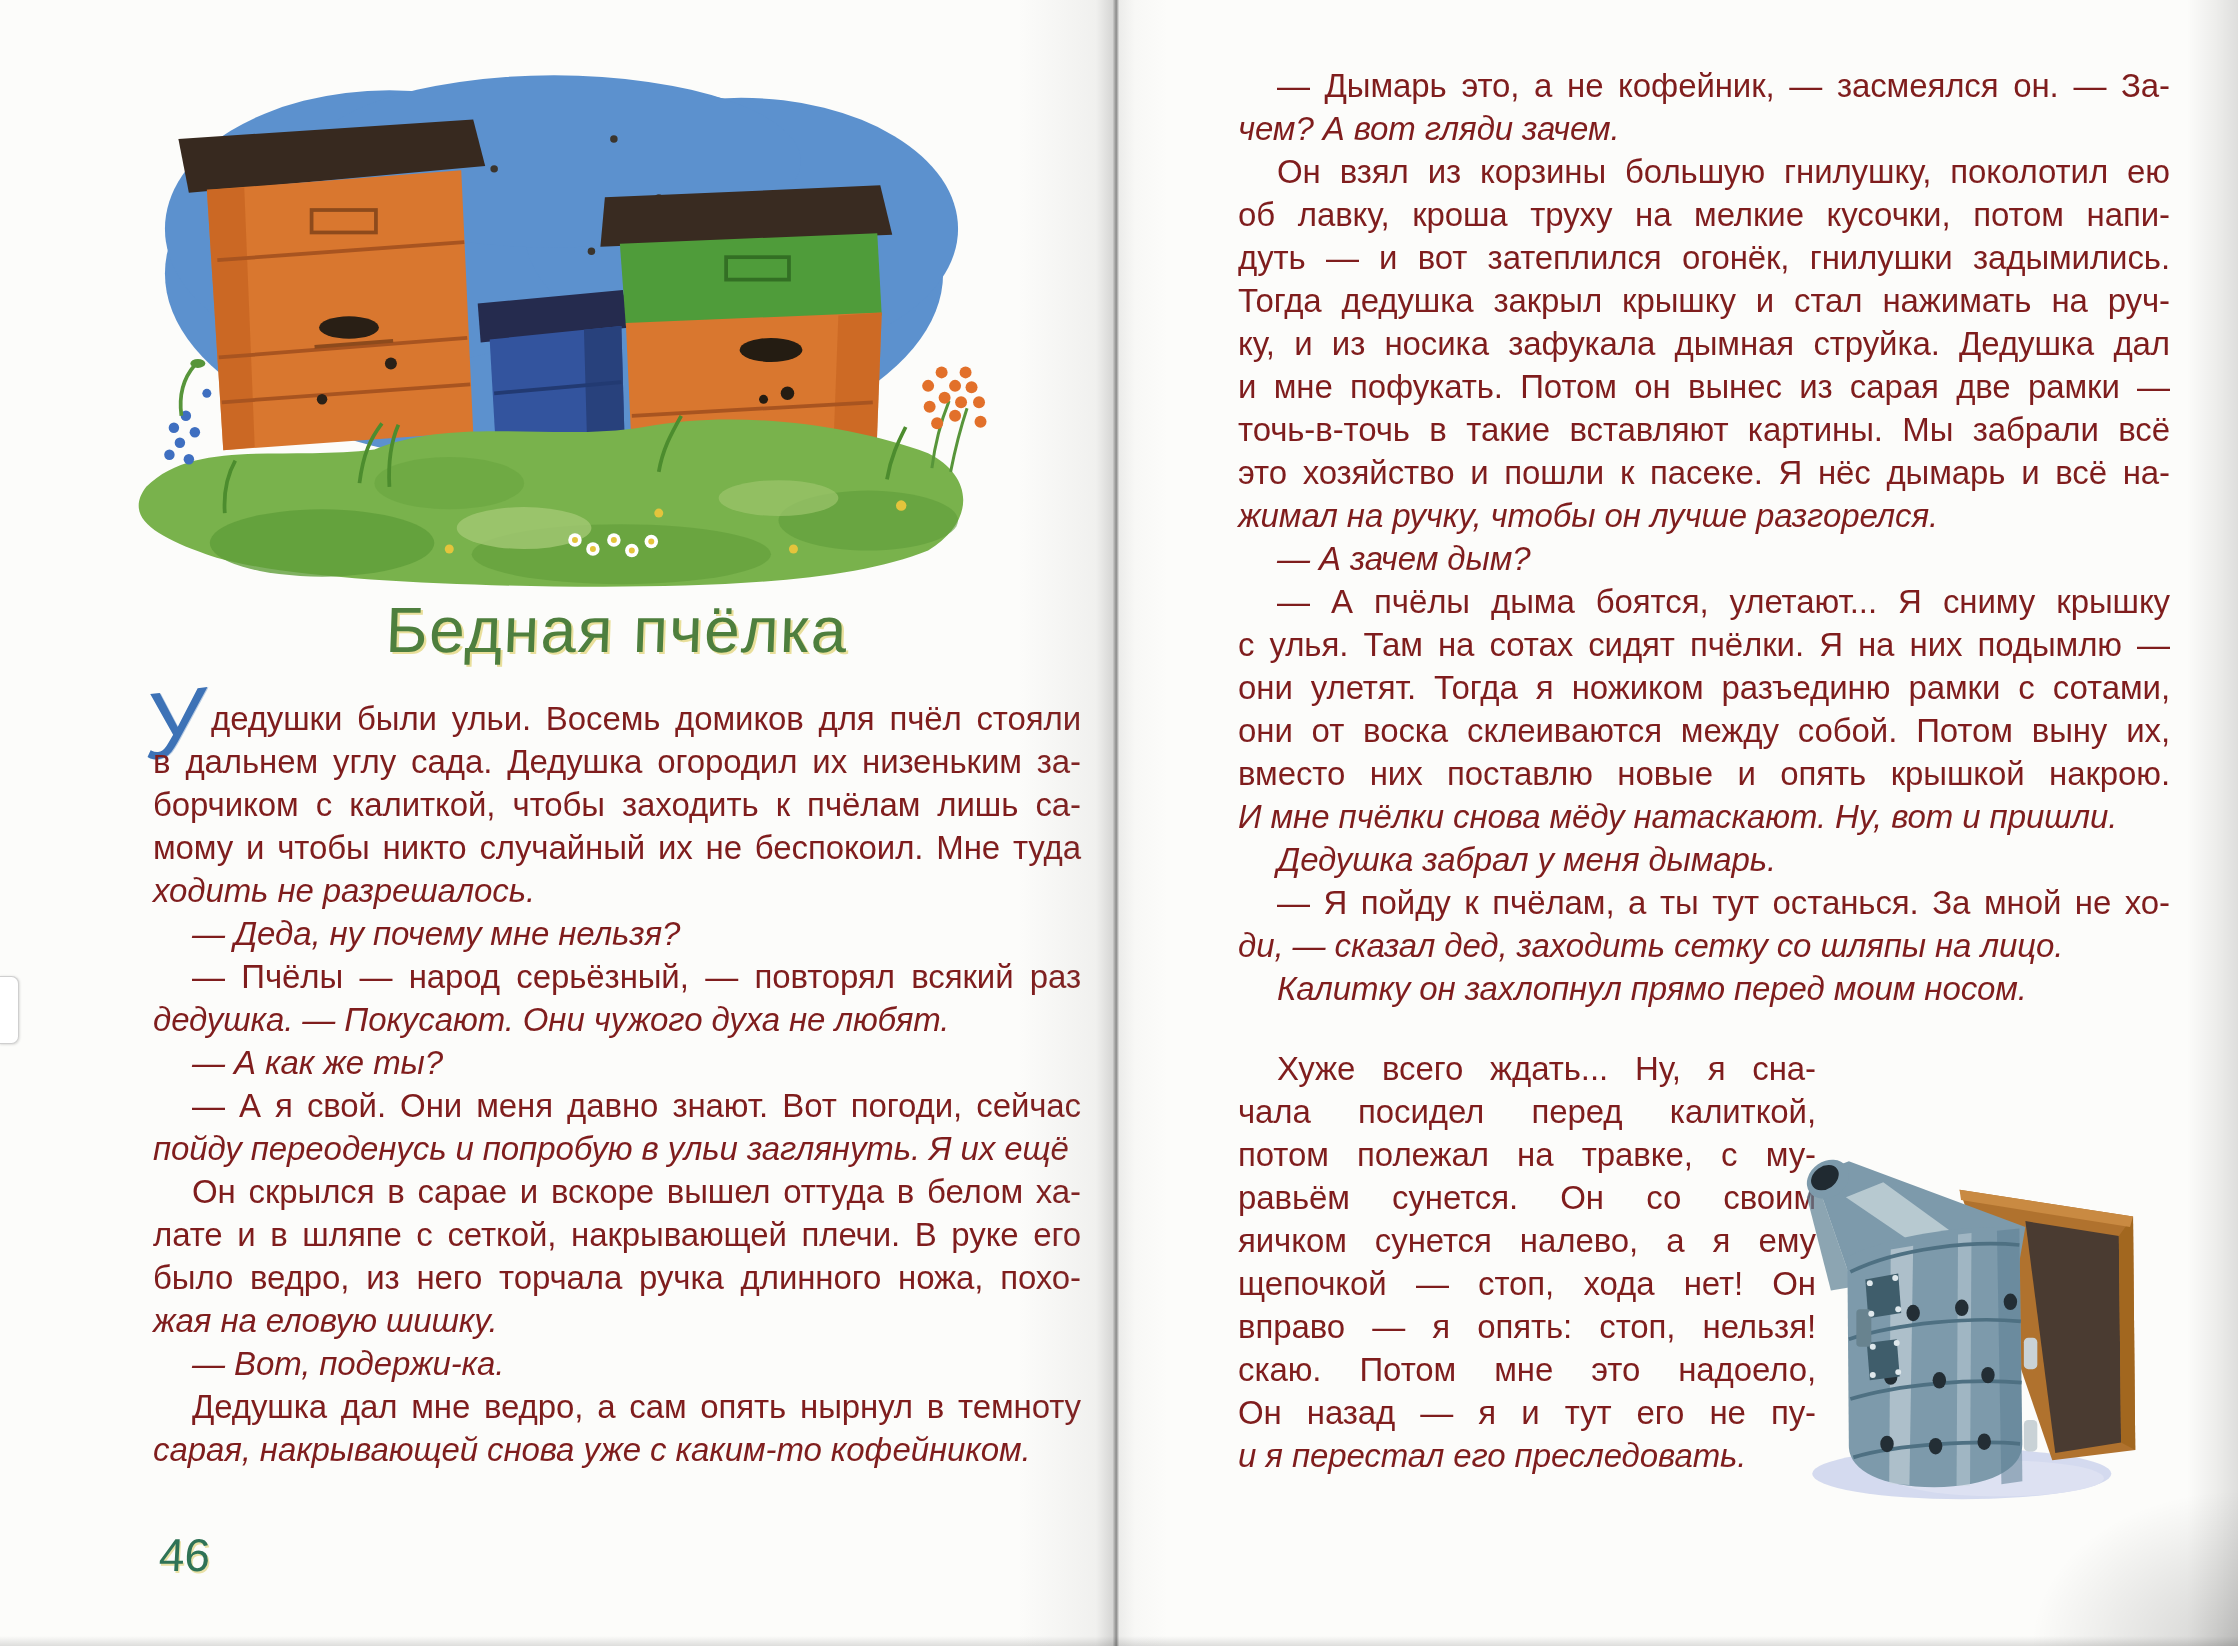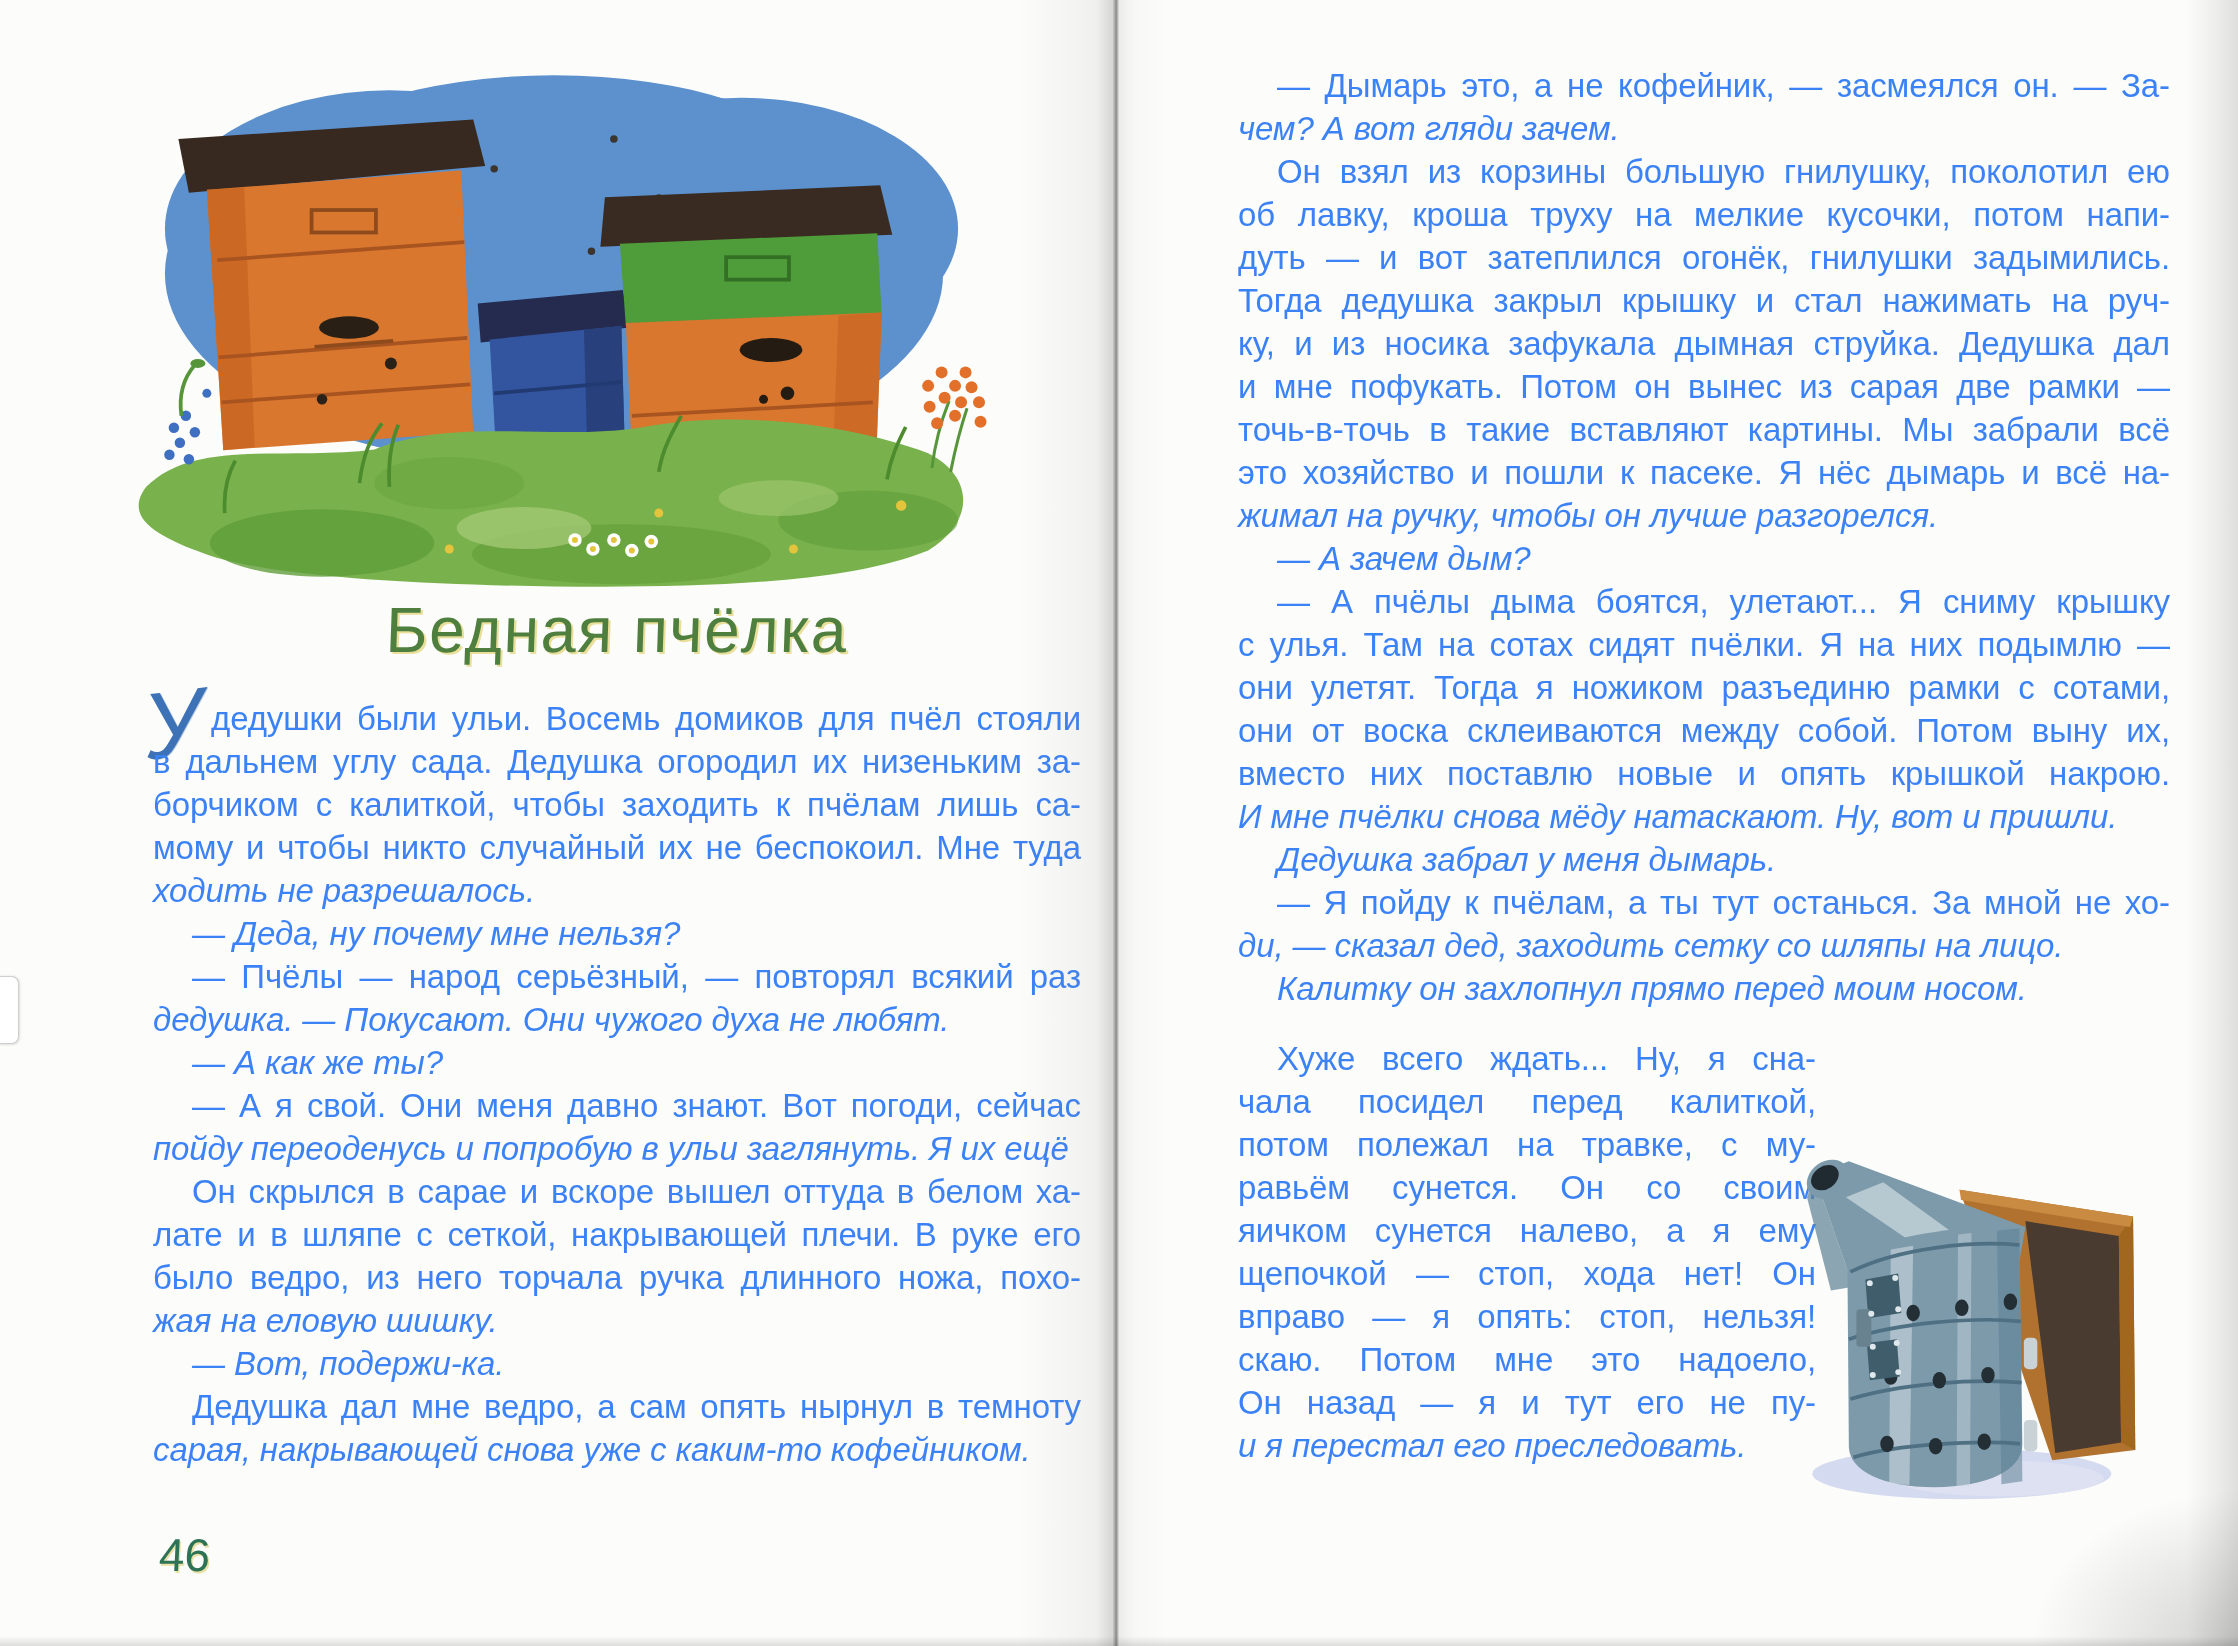--- a/index.html
+++ b/index.html
@@ -10,21 +10,21 @@
     position:relative; overflow:hidden;
   }
   .spread { position:absolute; left:0; top:0; width:2239px; height:1646px; }
 
   .page { position:absolute; top:0; height:1646px; background:transparent; }
   .page-left  { left:0;     width:1116px; }
   .page-right { left:1116px; width:1122px; }
 
   
   .line {
-    font-size:33px; line-height:43px; color:#3b82f6;
+    font-size:33px; line-height:43px; color:#7f1d1d;
     text-align:justify; text-align-last:justify; -moz-text-align-last:justify;
     letter-spacing:-0.1px;
   }
   .para { margin:0; }
   .para .line:last-child { text-align-last:left;font-style:italic; -moz-text-align-last:left; }
   .paras .para > .line:first-child { text-indent:39px; }
   #left-opening .para > .line:first-child { text-indent:58px; }
 
   .story-title {
     position:absolute; left:153px; top:593px; width:928px;
@@ -41,21 +41,21 @@
   }
   .text-left  { position:absolute; left:153px; top:697px; width:928px; }
   .page-number {
     position:absolute; left:159px; top:1528px;
     font-size:46px; color:#2f7356;
     text-shadow:1.5px 1.5px 0 rgba(213,197,80,0.5);
     transform:skewX(-3deg);
   }
 
   .text-right { position:absolute; left:122px; top:64px; width:932px; }
-  .narrow-block { width:578px; margin-top:27px; }
+  .narrow-block { width:578px; margin-top:37px; }
 
   
   .illus-hives  { position:absolute; left:135px; top:64px;  width:853px; height:524px; }
   .illus-smoker { position:absolute; left:685px; top:1152px; width:344px;  height:352px; }
 
   
   .gutter {
     position:absolute; left:1018px; top:0; width:150px; height:1646px; z-index:6;
     background:linear-gradient(to right,
       rgba(120,120,120,0) 0%, rgba(120,120,120,0.09) 52%,

